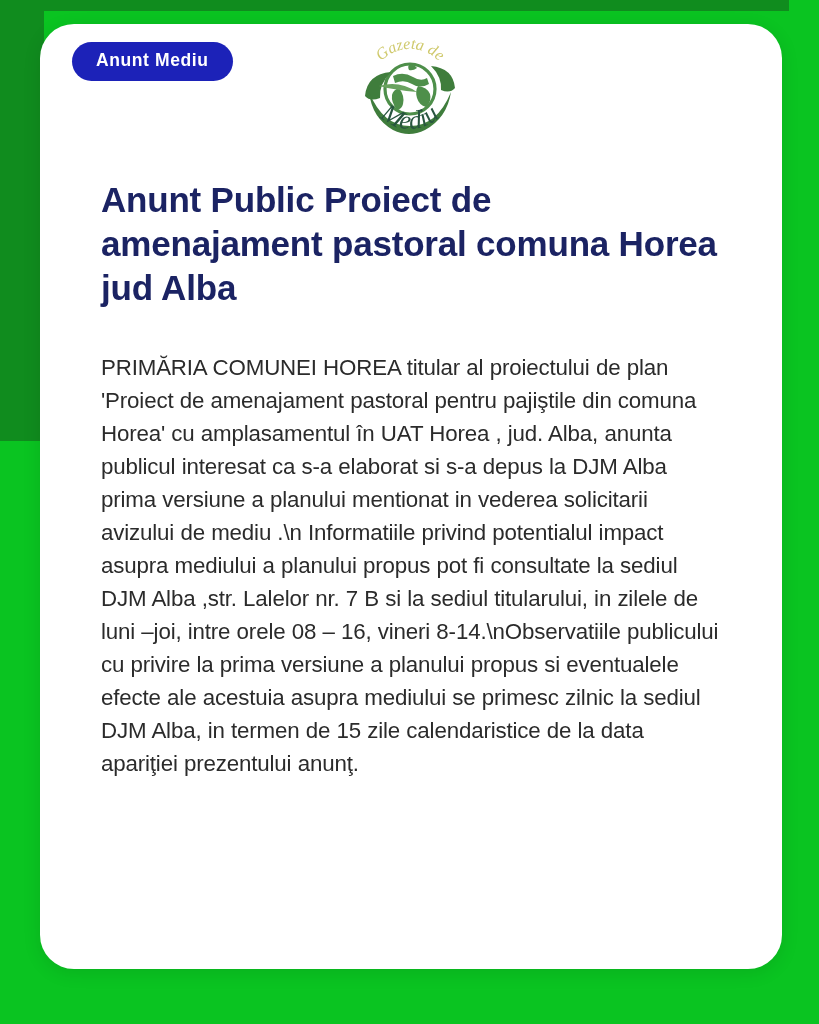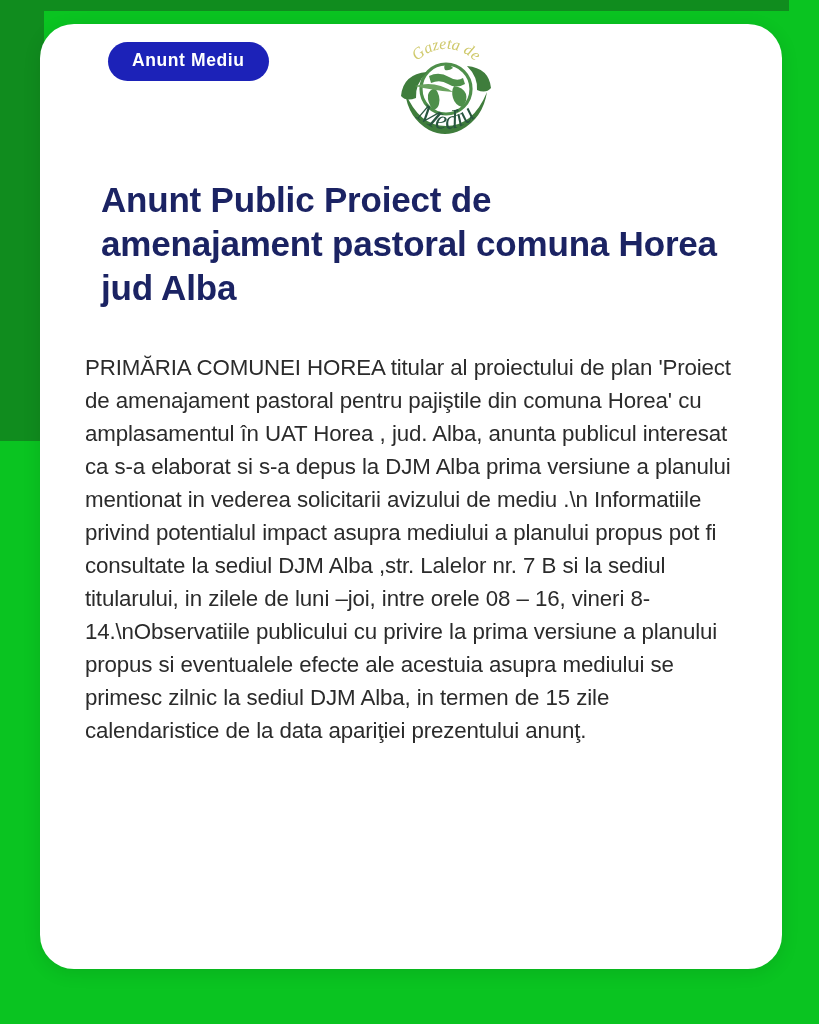--- a/index.html
+++ b/index.html
@@ -58,21 +58,20 @@
     background: #ffffff;
     border-radius: 34px;
     box-shadow: 0 4px 18px rgba(0,0,0,0.10);
     box-sizing: border-box;
     padding: 0;
   }
 
   .card-header {
     position: relative;
     height: 118px;
-    margin-left: 36px;
   }
 
   .badge {
     position: absolute;
     left: 32px;
     top: 18px;
     background: #1c22b8;
     color: #ffffff;
     font-size: 17.5px;
     font-weight: bold;
@@ -96,21 +95,21 @@
     margin: 16px;
     padding: 20px 46px 0 45px;
     color: #1b2363;
     font-size: 35px;
     line-height: 1.26;
     font-weight: bold;
     letter-spacing: -0.2px;
   }
 
   .body-text {
-    margin: 0;
+    margin: 16px;
     padding: 26px 40px 0 45px;
     color: #2b2b2b;
     font-size: 22.3px;
     line-height: 1.48;
     letter-spacing: -0.15px;
     text-align: left;
     word-spacing: 0.2px;
   }
 </style>
 </head>

